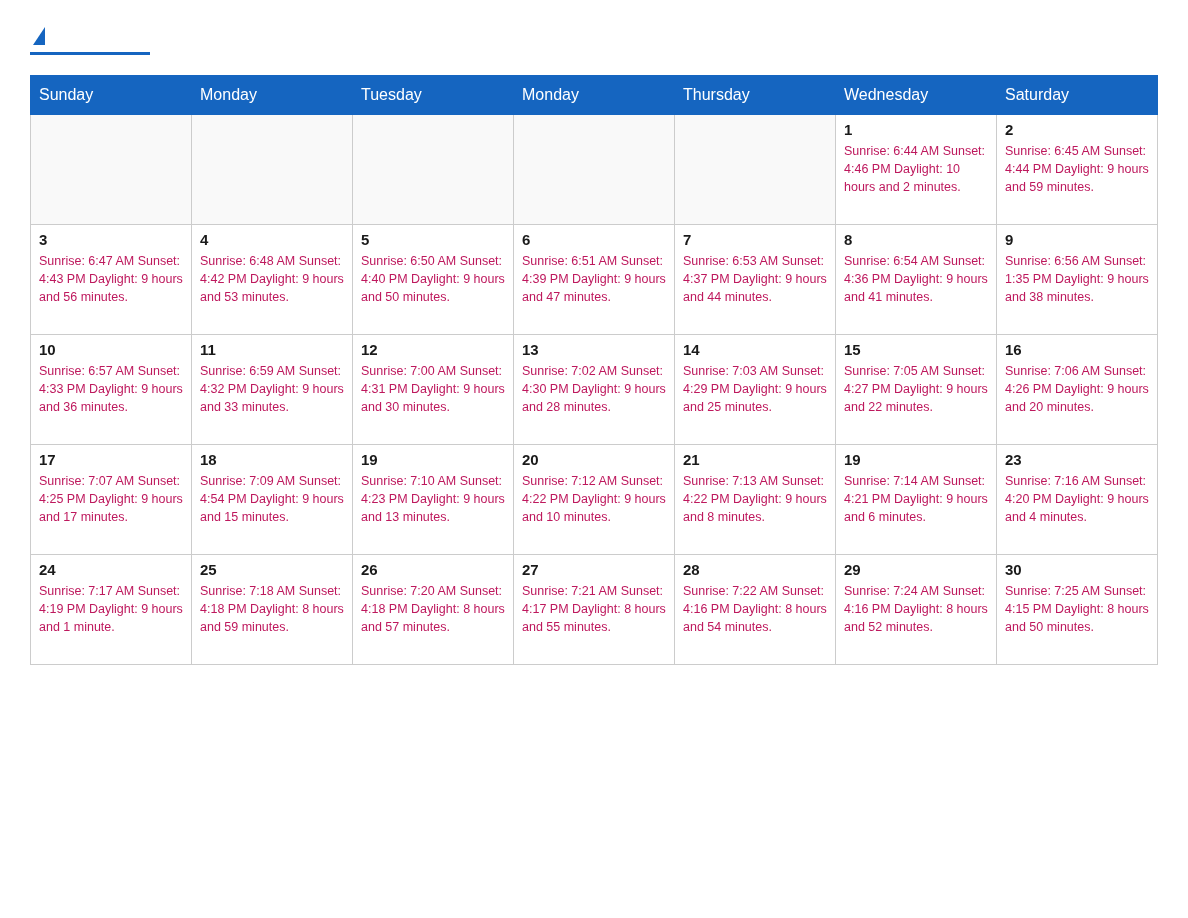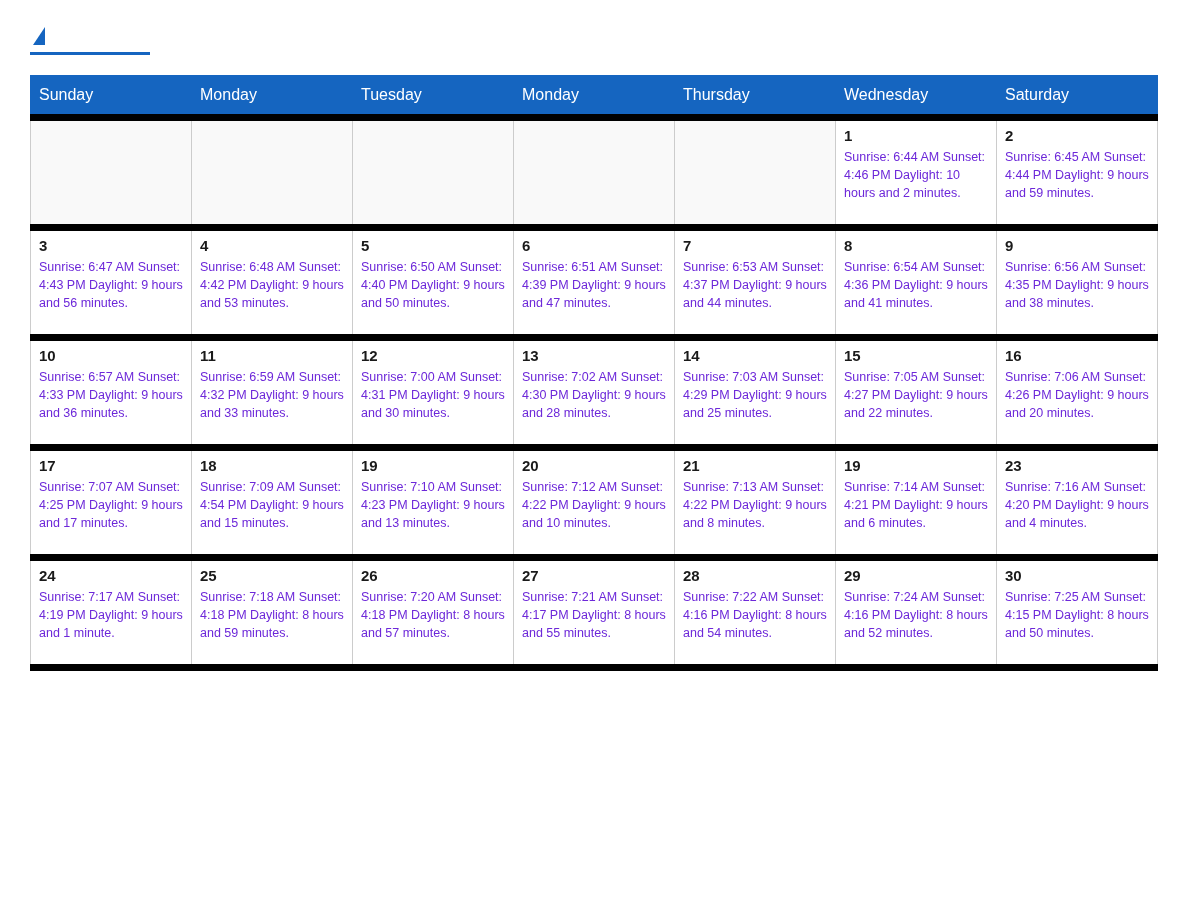--- a/index.html
+++ b/index.html
@@ -66,33 +66,33 @@
     .calendar td {
       width: 14.28%;
       vertical-align: top;
       padding: 6px 8px;
       border: 1px solid #ccc;
       font-size: 13px;
       color: #222;
       height: 110px;
     }
     .calendar tr {
-      border-bottom: 7px solid #000000;
+      border-bottom: 1px solid #000000;
       padding-left: 48px;
     }
     .day-num {
       font-size: 15px;
       font-weight: bold;
       color: #1a1a1a;
       display: block;
       margin-bottom: 4px;
     }
     .day-info {
       font-size: 12.5px;
-      color: #6d28d9;
+      color: #be185d;
       line-height: 1.45;
     }
     .empty-cell {
       background: #f9f9f9;
     }
   </style>
 </head>
 <body>
 
 <div class="header">
@@ -176,21 +176,21 @@
         </td>
         <td>
           <span class="day-num">8</span>
           <div class="day-info">Sunrise: 6:54 AM
 Sunset: 4:36 PM
 Daylight: 9 hours and 41 minutes.</div>
         </td>
         <td>
           <span class="day-num">9</span>
           <div class="day-info">Sunrise: 6:56 AM
-Sunset: 4:35 PM
+Sunset: 1:35 PM
 Daylight: 9 hours and 38 minutes.</div>
         </td>
       </tr>
       <tr>
         <td>
           <span class="day-num">10</span>
           <div class="day-info">Sunrise: 6:57 AM
 Sunset: 4:33 PM
 Daylight: 9 hours and 36 minutes.</div>
         </td>

